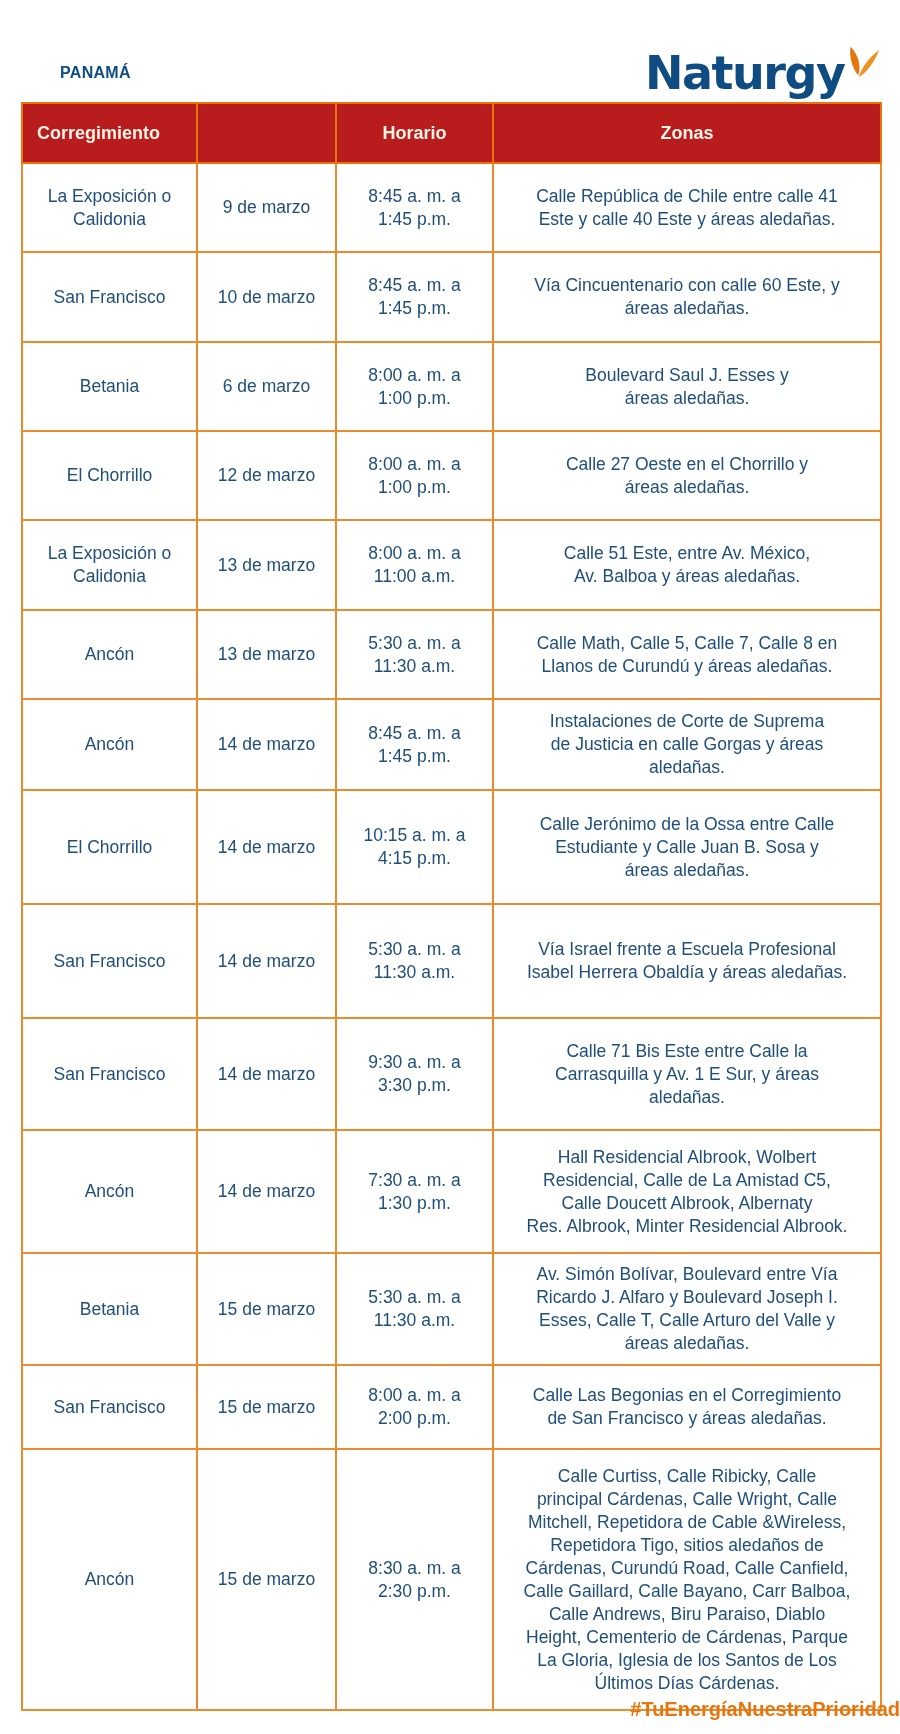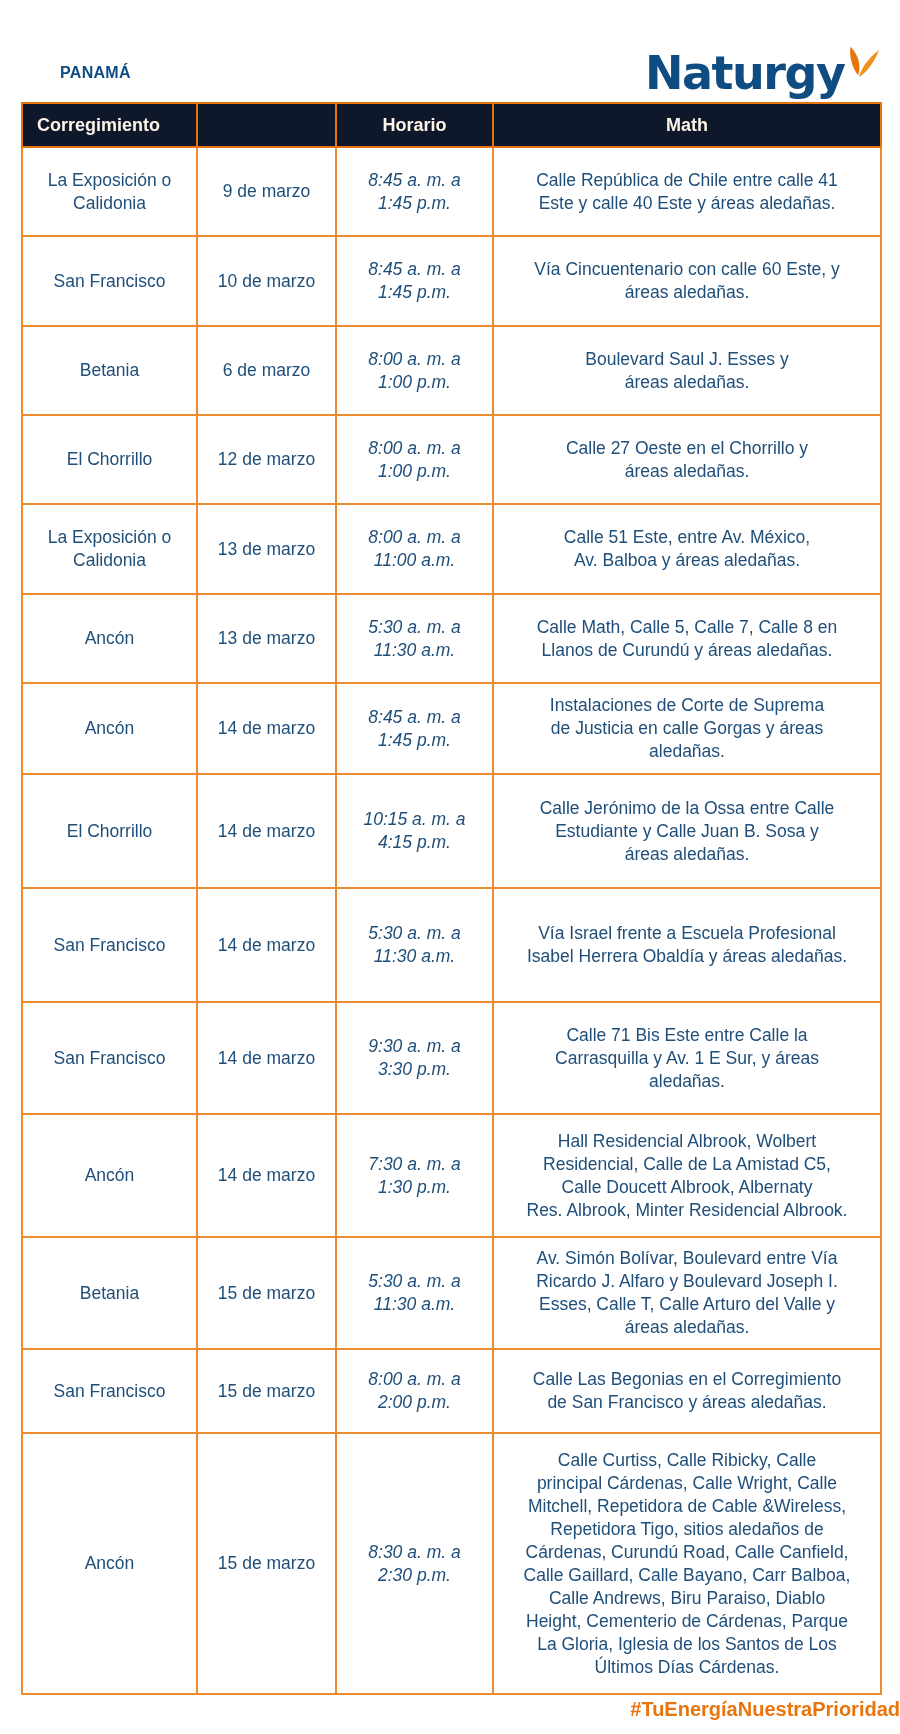--- a/index.html
+++ b/index.html
@@ -16,30 +16,30 @@
   .logo-text {
     font-family: "DejaVu Sans", sans-serif; font-weight: bold;
     font-size: 46px; color: #0f4c81; letter-spacing: -1.5px; line-height: 68px;
   }
   .logo svg { margin-left: 2px; margin-top: 0px; }
   .schedule-table {
     position: absolute; left: 21px; top: 102px; width: 859px;
     border-collapse: collapse; table-layout: fixed;
   }
   .schedule-table th {
-    background: #0f172a; color: #fdf3e6; font-weight: bold; font-size: 18px;
-    height: 44px; padding: 0 8px; border: 2px solid #e8740c;
+    background: #b91c1c; color: #fdf3e6; font-weight: bold; font-size: 18px;
+    height: 60px; padding: 0 8px; border: 2px solid #e8740c;
   }
   .schedule-table th.h-left { text-align: left; padding-left: 14px; }
   .schedule-table td {
     border: 2px solid #ec8a2e; text-align: center; vertical-align: middle;
     font-size: 17.5px; line-height: 23px; color: #1f4e79; padding: 6px 8px;
   }
   .zone-cell { white-space: pre-line; }
-  .time-cell { white-space: pre-line; font-style: italic; }
+  .time-cell { white-space: pre-line; }
   .hashtag {
     position: absolute; left: 0; width: 900px; top: 1698px; text-align: right;
     font-size: 20px; font-weight: bold; color: #e8740c;
   }
 </style>
 </head>
 <body>
 
 <div class="region-label">PANAMÁ</div>
 
@@ -56,21 +56,21 @@
     <col style="width:175px">
       <col style="width:139px">
       <col style="width:157px">
       <col style="width:388px">
   </colgroup>
   <thead>
     <tr>
       <th class="h-left">Corregimiento</th>
       <th></th>
       <th>Horario</th>
-      <th>Math</th>
+      <th>Zonas</th>
     </tr>
   </thead>
   <tbody id="rows">
       <tr style="height: 89px;">
         <td>La Exposición o Calidonia</td>
         <td>9 de marzo</td>
         <td class="time-cell">8:45 a. m. a
 1:45 p.m.</td>
         <td class="zone-cell">Calle República de Chile entre calle 41
 Este y calle 40 Este y áreas aledañas.</td>

